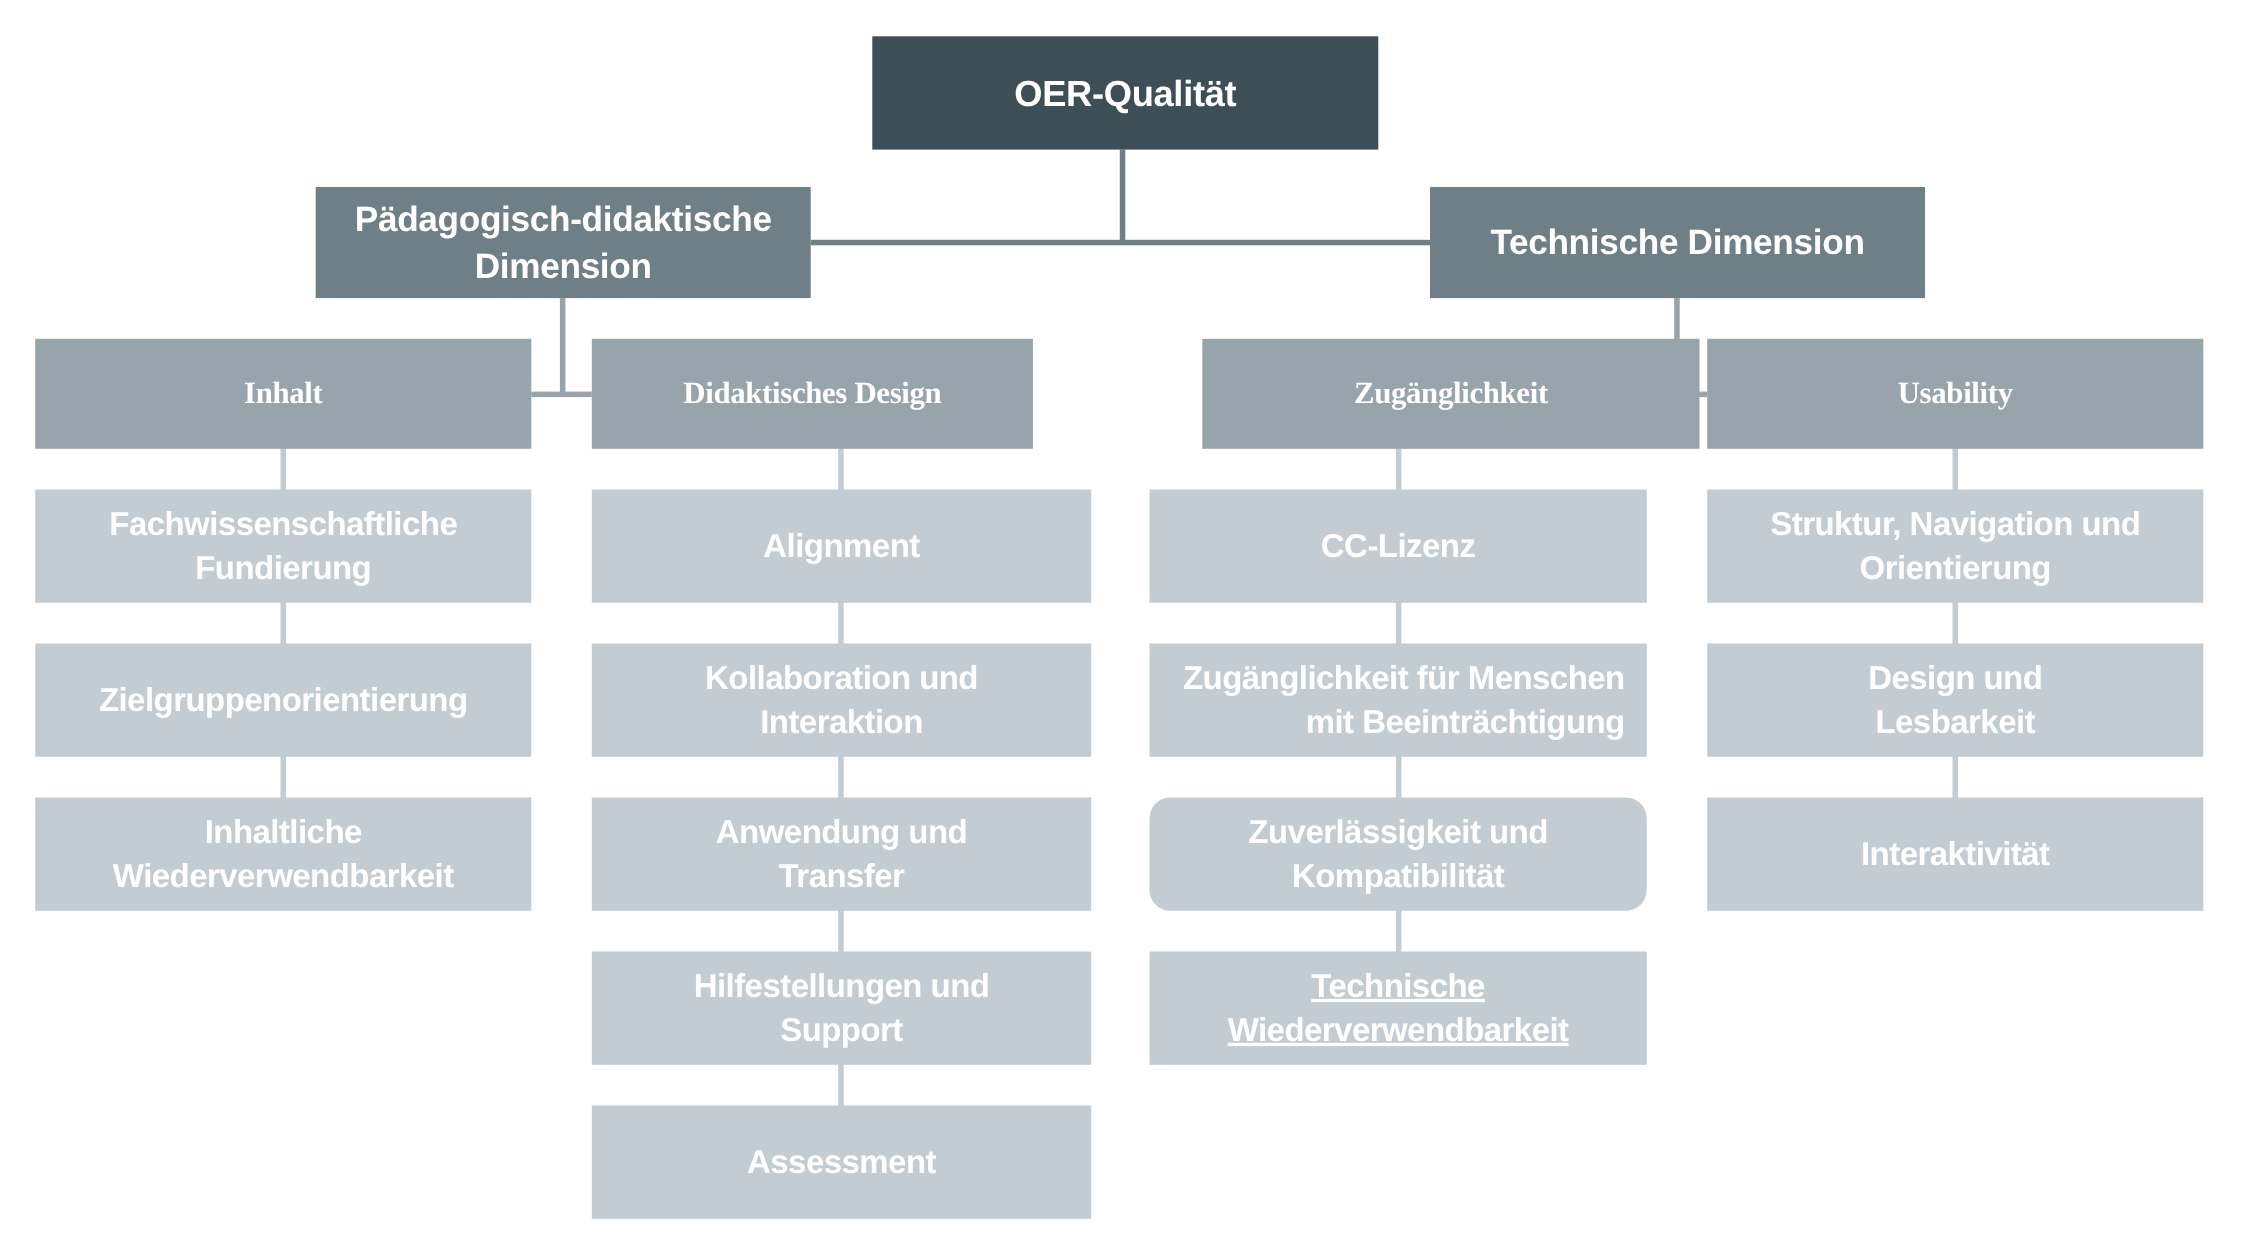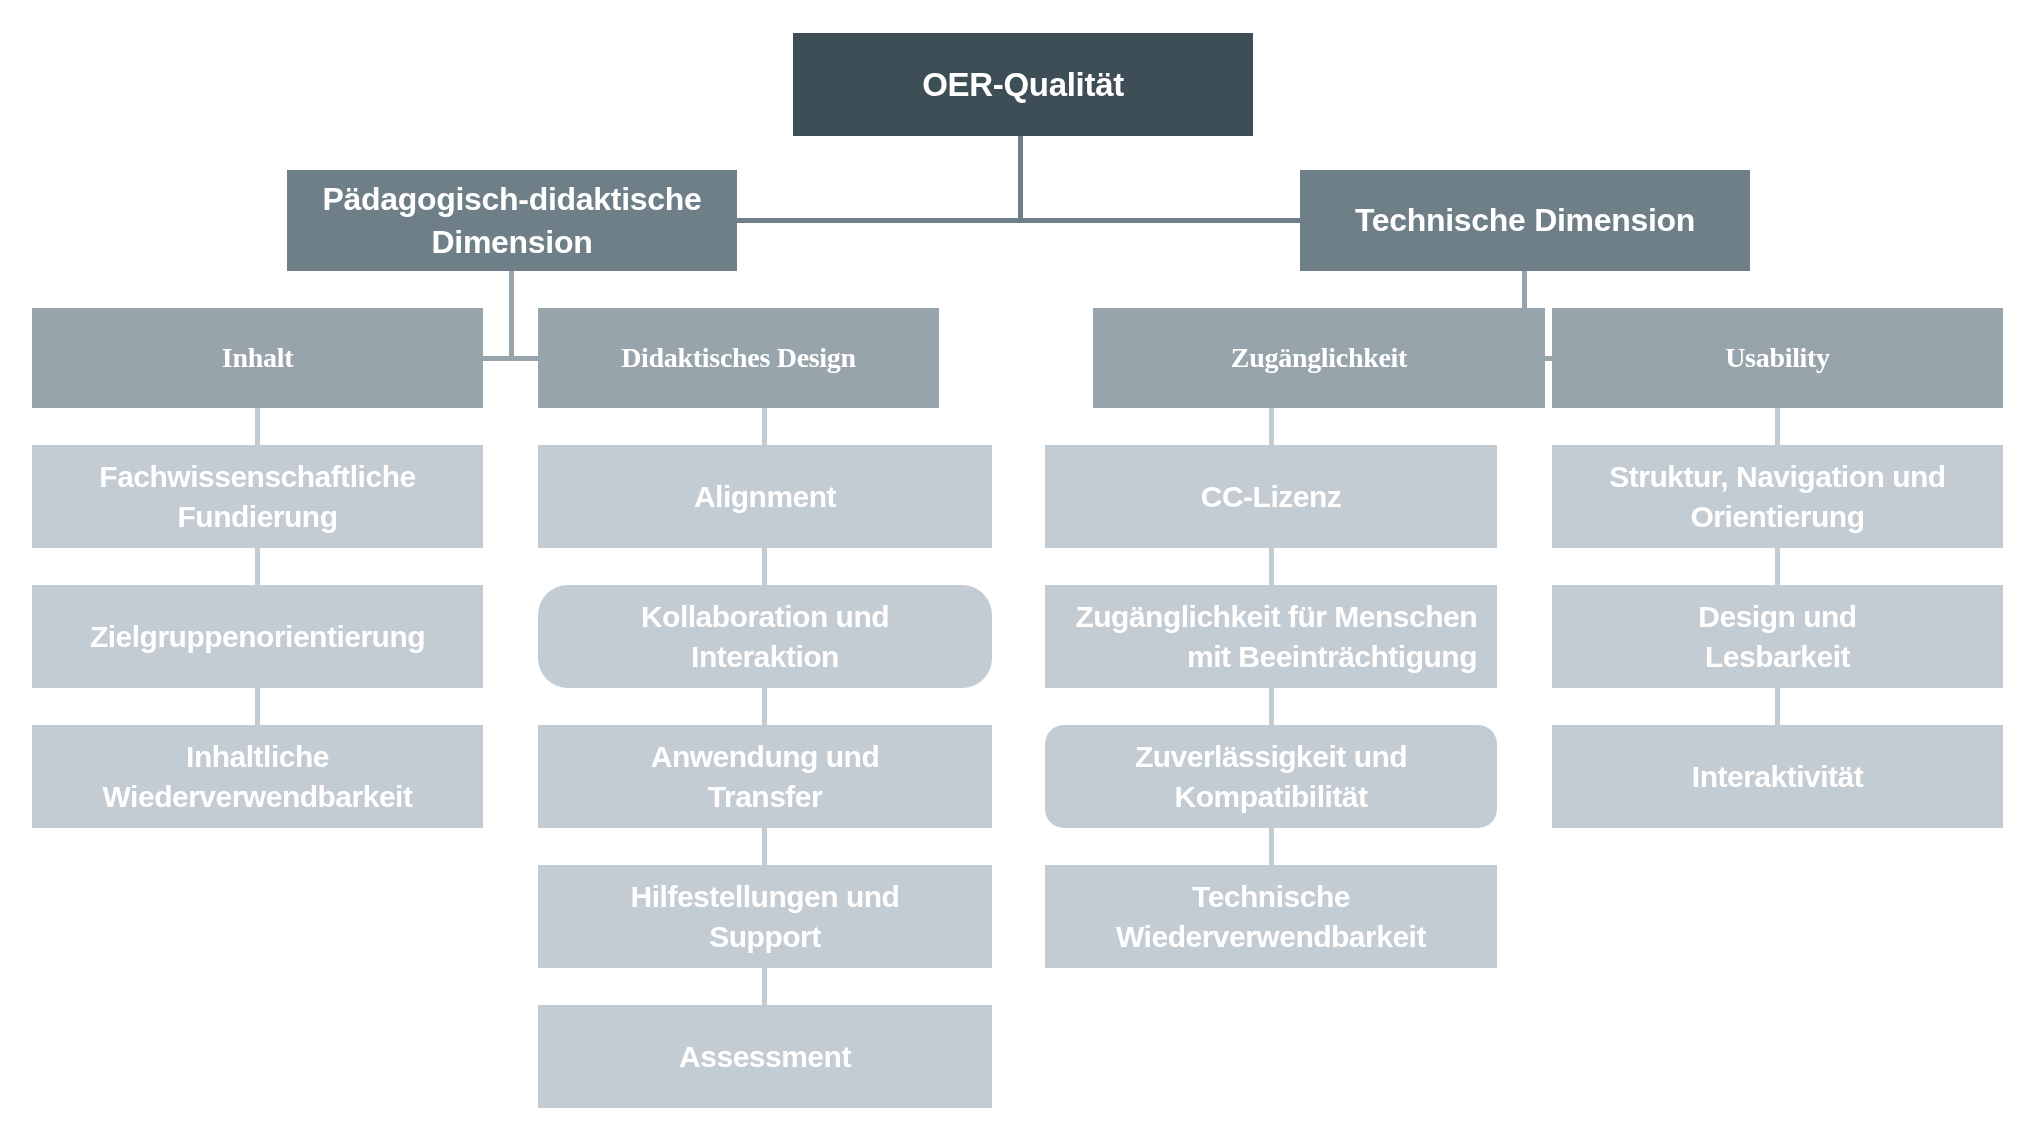--- a/index.html
+++ b/index.html
@@ -107,34 +107,34 @@
   <div class="box level3" style="left:1045px; top:308px; width:452px; height:100px;margin-left:48px;">Zugänglichkeit</div>
   <div class="box level3" style="left:1552px; top:308px; width:451px; height:100px;">Usability</div>
 
   <div class="box item" style="left:32px; top:445px; width:451px; height:103px;">Fachwissenschaftliche
 Fundierung</div>
   <div class="box item" style="left:32px; top:585px; width:451px; height:103px;">Zielgruppenorientierung</div>
   <div class="box item" style="left:32px; top:725px; width:451px; height:103px;">Inhaltliche
 Wiederverwendbarkeit</div>
 
   <div class="box item" style="left:538px; top:445px; width:454px; height:103px;">Alignment</div>
-  <div class="box item" style="left:538px; top:585px; width:454px; height:103px;border-radius:30px;">Kollaboration und
+  <div class="box item" style="left:538px; top:585px; width:454px; height:103px;">Kollaboration und
 Interaktion</div>
   <div class="box item" style="left:538px; top:725px; width:454px; height:103px;">Anwendung und
 Transfer</div>
   <div class="box item" style="left:538px; top:865px; width:454px; height:103px;">Hilfestellungen und
 Support</div>
   <div class="box item" style="left:538px; top:1005px; width:454px; height:103px;">Assessment</div>
 
   <div class="box item" style="left:1045px; top:445px; width:452px; height:103px;">CC-Lizenz</div>
   <div class="box item align-right" style="left:1045px; top:585px; width:452px; height:103px;">Zugänglichkeit für Menschen
 mit Beeinträchtigung</div>
   <div class="box item" style="left:1045px; top:725px; width:452px; height:103px;border-radius:19px;">Zuverlässigkeit und
 Kompatibilität</div>
-  <div class="box item" style="left:1045px; top:865px; width:452px; height:103px;">Technische
+  <div class="box item" style="left:1045px; top:865px; width:452px; height:103px;text-decoration:underline;">Technische
 Wiederverwendbarkeit</div>
 
   <div class="box item" style="left:1552px; top:445px; width:451px; height:103px;">Struktur, Navigation und
 Orientierung</div>
   <div class="box item" style="left:1552px; top:585px; width:451px; height:103px;">Design und
 Lesbarkeit</div>
   <div class="box item" style="left:1552px; top:725px; width:451px; height:103px;">Interaktivität</div>
 
 </div>
 

